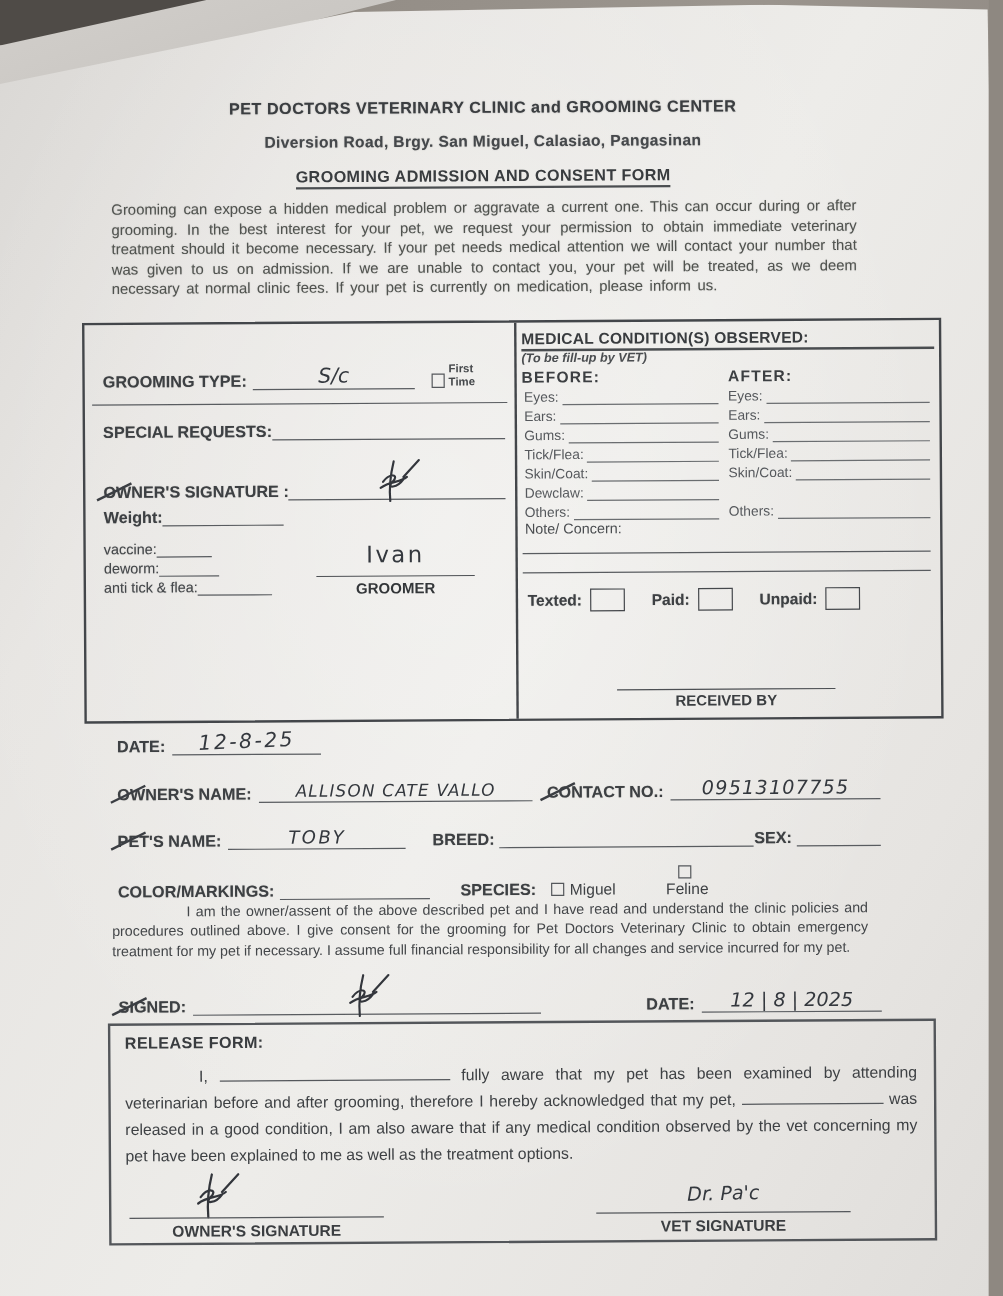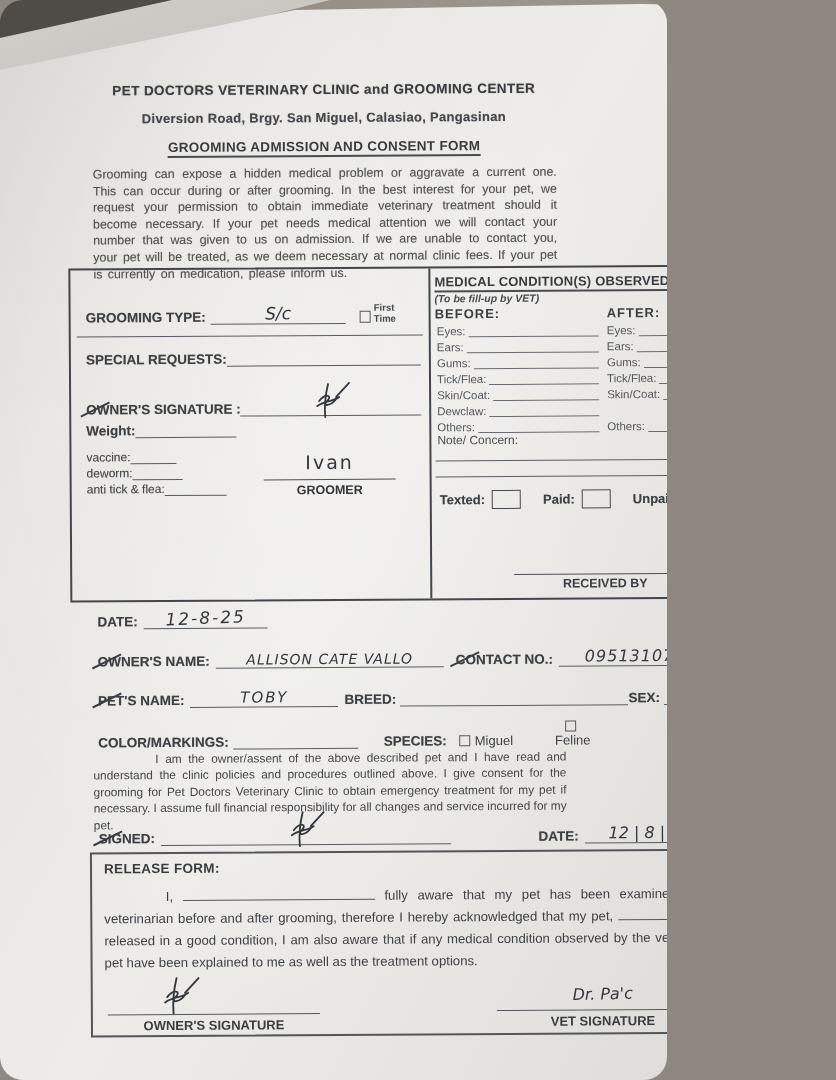--- a/index.html
+++ b/index.html
@@ -1,18 +1,18 @@
 <!DOCTYPE html>
 <html><head>
 <meta charset="utf-8">
 <style>
   html,body{margin:0;padding:0;background:#8e8881;}
-  .stage{position:relative;width:667px;height:1080px;overflow:hidden;
+  .stage{position:relative;width:824px;height:1080px;overflow:hidden;
          font-family:"Liberation Sans",sans-serif;
-         background:linear-gradient(100deg,#7d7872 0%,#948e87 30%,#9b958e 60%,#8f8882 100%);border-radius:23px;}
+         background:linear-gradient(100deg,#7d7872 0%,#948e87 30%,#9b958e 60%,#8f8882 100%);}
   .sheet-wedge{position:absolute;left:0;top:0;width:340px;height:90px;
          background:linear-gradient(160deg,#d2cfcb,#c4c1bd);
          clip-path:polygon(0 30px,168px 0,330px 0,0 82px);}
   .dark-wedge{position:absolute;left:0;top:0;width:180px;height:46px;background:#4f4b47;
          clip-path:polygon(0 0,172px 0,0 38px);}
   .paper{position:absolute;inset:0;
          background:
            radial-gradient(ellipse at 45% 40%, rgba(255,255,255,.34), rgba(255,255,255,0) 65%),
            linear-gradient(118deg,#d9d7d4 0%,#e7e5e2 22%,#edecE9 52%,#e6e4e1 82%,#dfddda 100%);
          clip-path:polygon(0 70px,295px 10px,640px 4px,823px 8px,829px 350px,836px 760px,836px 1080px,0 1080px);}
@@ -242,21 +242,21 @@
           <span class="hw" style="font-size:16px;letter-spacing:1px;">09513107755</span>
         </span>
       </div>
 
       <div class="row" style="left:97px;top:688px;width:636px;font-size:13.5px;">
         <span class="tickwrap"><span class="tick"></span>
           <span class="lbl">PET'S NAME:</span></span>
         <span class="uline" style="width:148px;margin-left:6px;">
           <span class="hw" style="font-size:15px;letter-spacing:2px;">TOBY</span>
         </span>
-        <span class="lbl" style="margin-left:6px;">BREED:</span>
+        <span class="lbl" style="margin-left:22px;">BREED:</span>
         <span class="uline grow" style="margin-left:4px;"></span>
         <span class="lbl">SEX:</span>
         <span class="uline" style="width:70px;margin-left:4px;"></span>
       </div>
 
       <div class="row" style="left:97px;top:722px;width:560px;font-size:13.5px;">
         <span class="lbl">COLOR/MARKINGS:</span>
         <span class="uline" style="width:125px;margin-left:4px;"></span>
         <span class="lbl" style="margin-left:26px;">SPECIES:</span>
         <span style="margin-left:12px;display:flex;align-items:center;font-size:13px;color:#3e4144;">

